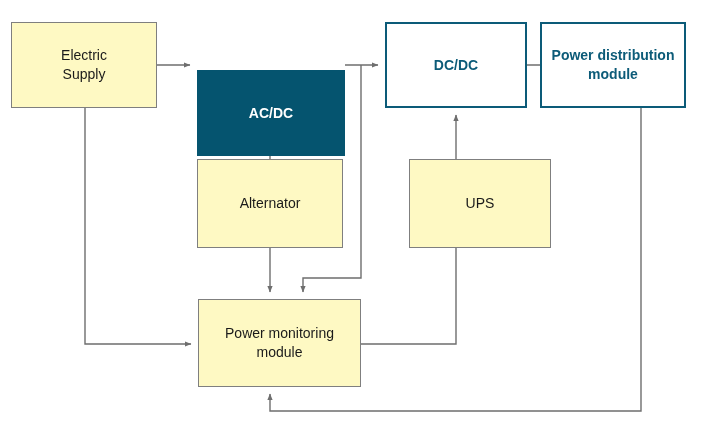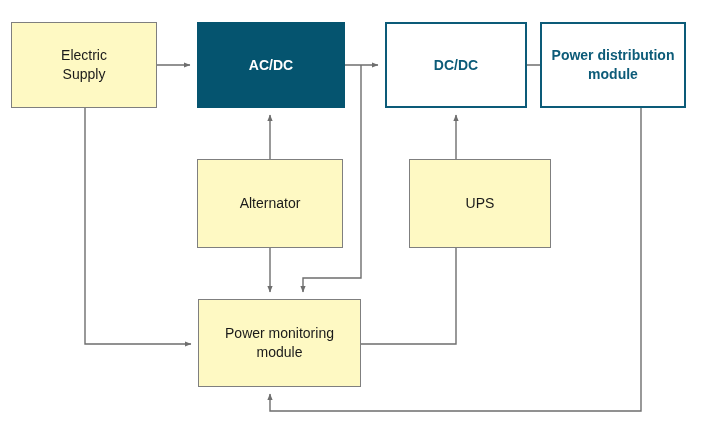--- a/index.html
+++ b/index.html
@@ -40,20 +40,21 @@
     color: #1a1a1a;
     font-size: 14px;
     font-weight: 400;
   }
   .node-filled {
     background: #05546f;
     border: 1px solid #05546f;
     color: #ffffff;
     font-size: 14px;
     font-weight: 700;
+    margin-top: 48px;
   }
   .node-outlined {
     background: #ffffff;
     border: 2px solid #0c5b78;
     color: #0c5b78;
     font-size: 14px;
     font-weight: 700;
   }
   .node-label {
     display: block;

